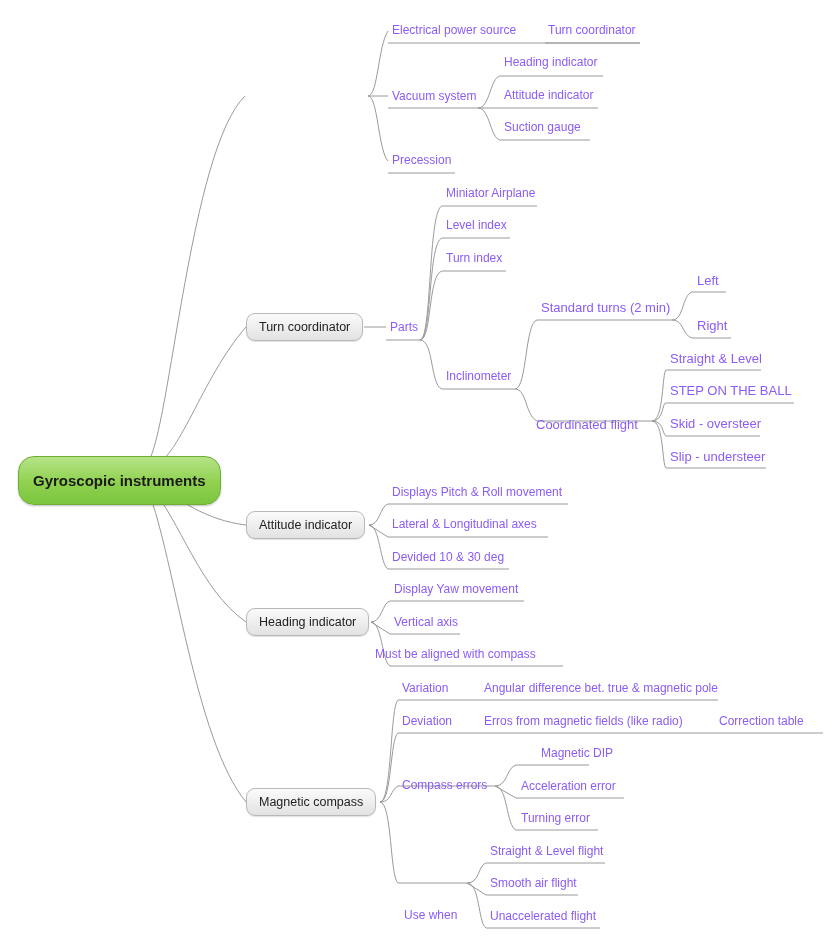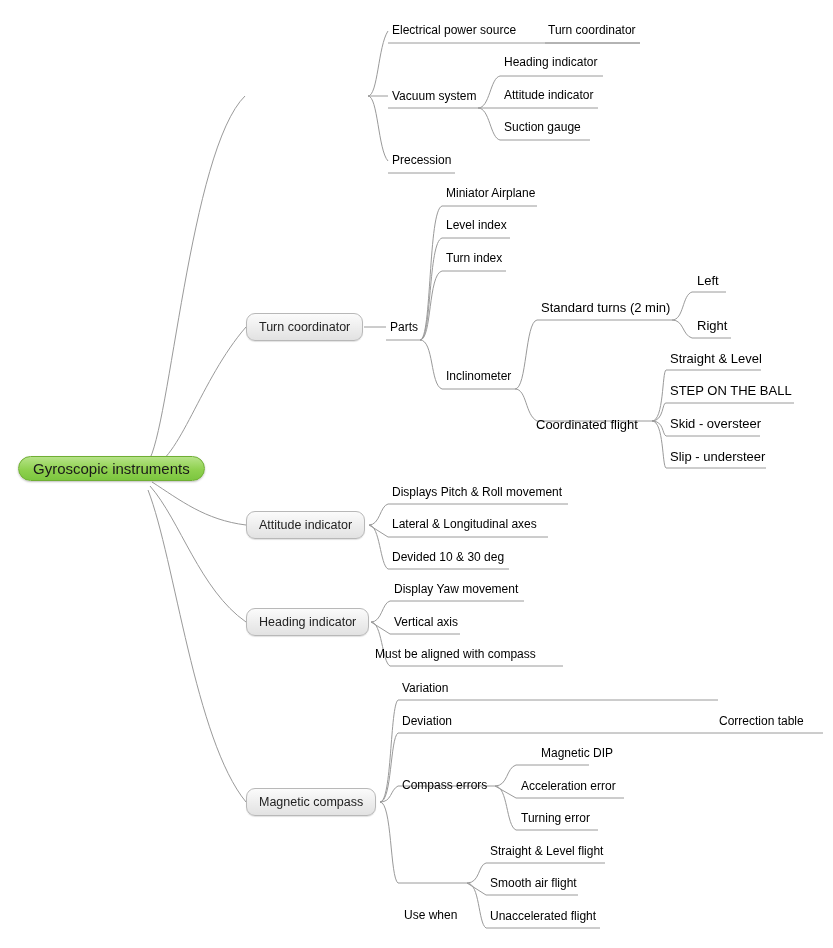--- a/index.html
+++ b/index.html
@@ -32,37 +32,37 @@
     white-space: nowrap;
     box-sizing: border-box;
   }
   
   .node.root {
     background: linear-gradient(to bottom, #b6e388 0%, #8fd14f 55%, #7cc63f 100%);
     border: 1px solid #6fae33;
     border-radius: 16px;
     color: #1a1a1a;
     font-size: 15px;
-    font-weight: normal;
-    padding: 3px 14px;
+    font-weight: bold;
+    padding: 15px 14px;
     box-shadow: 0 1px 2px rgba(0,0,0,0.25);
   }
   
   .node.box {
     background: linear-gradient(to bottom, #fbfbfb 0%, #ededed 55%, #e2e2e2 100%);
     border: 1px solid #b8b8b8;
     border-radius: 9px;
     color: #222222;
     font-size: 12.5px;
     padding: 6px 12px;
     box-shadow: 0 1px 1px rgba(0,0,0,0.12);
   }
   
   .node.leaf {
-    color: #000000;
+    color: #8b5cf6;
     font-size: 12px;
     padding: 1px 3px 3px 3px;
     background: transparent;
   }
   .node.leaf.big {
     font-size: 13px;
   }
 </style>
 </head>
 <body>
@@ -202,21 +202,23 @@
   <div class="node leaf" style="left:389px; top:516px;">Lateral &amp; Longitudinal  axes</div>
   <div class="node leaf" style="left:389px; top:549px;text-align:center;">Devided 10 &amp; 30 deg</div>
 
   <div class="node box" style="left:246px; top:608px;">Heading indicator</div>
   <div class="node leaf" style="left:391px; top:581px;">Display Yaw movement</div>
   <div class="node leaf" style="left:391px; top:614px;">Vertical axis</div>
   <div class="node leaf" style="left:372px; top:646px;">Must be aligned with compass</div>
 
   <div class="node box" style="left:246px; top:788px;">Magnetic compass</div>
   <div class="node leaf" style="left:399px; top:680px;">Variation</div>
+  <div class="node leaf" style="left:481px; top:680px;">Angular difference bet. true &amp; magnetic pole</div>
   <div class="node leaf" style="left:399px; top:713px;">Deviation</div>
+  <div class="node leaf" style="left:481px; top:713px;">Erros from magnetic fields (like radio)</div>
   <div class="node leaf" style="left:716px; top:713px;">Correction table</div>
   <div class="node leaf" style="left:399px; top:777px;">Compass errors</div>
   <div class="node leaf" style="left:538px; top:745px;">Magnetic DIP</div>
   <div class="node leaf" style="left:518px; top:778px;">Acceleration error</div>
   <div class="node leaf" style="left:518px; top:810px;">Turning error</div>
   <div class="node leaf" style="left:401px; top:874px;margin-top:33px;">Use when</div>
   <div class="node leaf" style="left:487px; top:843px;">Straight &amp; Level flight</div>
   <div class="node leaf" style="left:487px; top:875px;">Smooth air flight</div>
   <div class="node leaf" style="left:487px; top:908px;">Unaccelerated flight</div>
 

